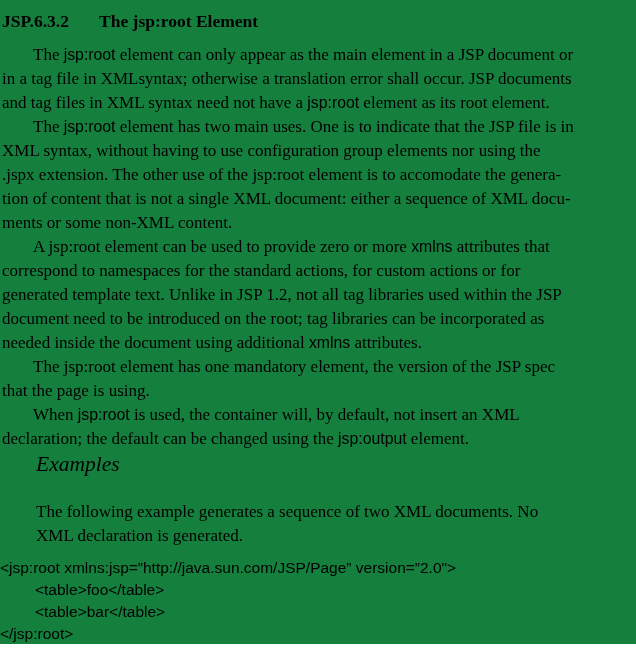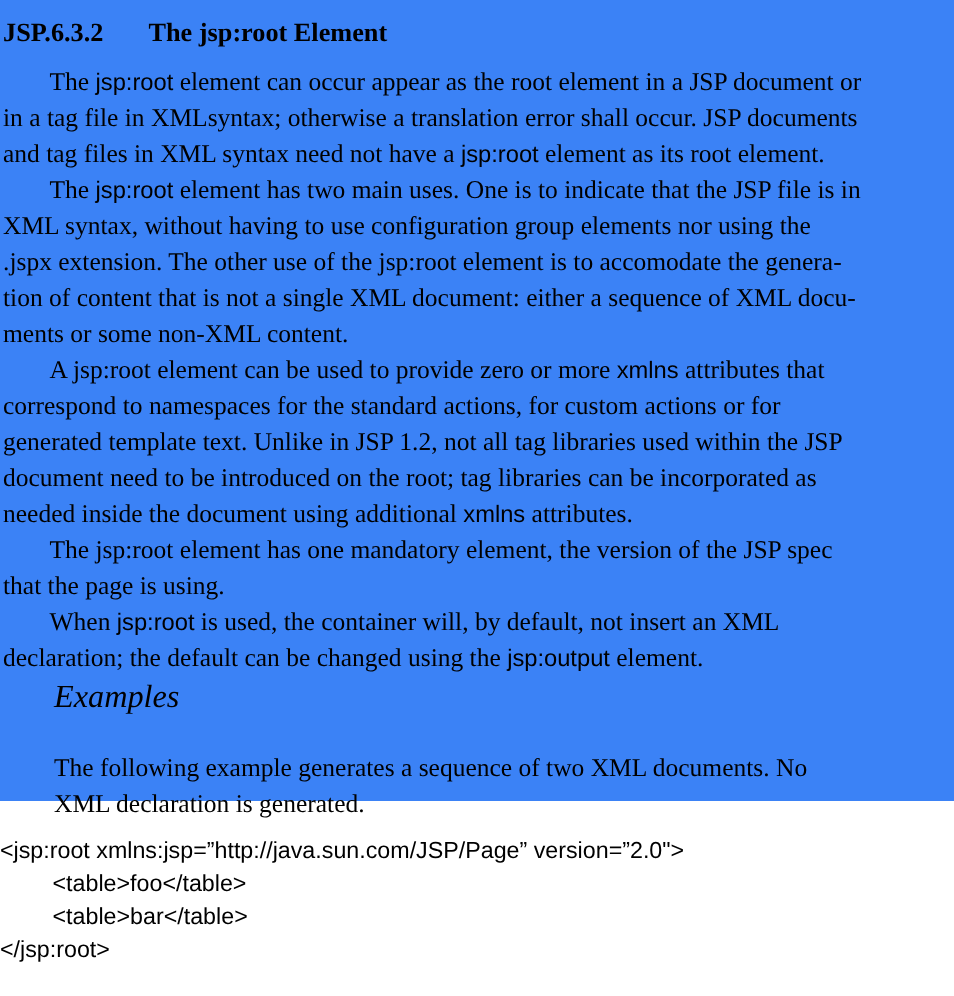--- a/index.html
+++ b/index.html
@@ -7,22 +7,22 @@
   body {
     width: 636px;
     height: 664px;
     overflow: hidden;
     color: #000000;
     font-family: "Liberation Serif", serif;
   }
   .page {
     position: relative;
     width: 636px;
-    height: 534px;
-    background: #3b82f6;
+    height: 644px;
+    background: #15803d;
   }
   .heading {
     padding-top: 11px;
     padding-left: 2px;
     font-weight: bold;
     font-size: 17.5px;
     line-height: 20px;
     white-space: nowrap;
   }
   .h-num { display: inline-block; width: 97px; }
@@ -64,21 +64,21 @@
 </head>
 <body>
 
 <div class="page">
 
   <div class="heading">
     <span class="h-num">JSP.6.3.2</span><span class="h-title">The jsp:root Element</span>
   </div>
 
   <div class="body-text">
-      <div class="line indent"><span class="seg-serif">The </span><span class="seg-sans">jsp:root</span><span class="seg-serif"> element can occur appear as the root element in a JSP document or</span></div>
+      <div class="line indent"><span class="seg-serif">The </span><span class="seg-sans">jsp:root</span><span class="seg-serif"> element can only appear as the main element in a JSP document or</span></div>
       <div class="line"><span class="seg-serif">in a tag file in XMLsyntax; otherwise a translation error shall occur. JSP documents</span></div>
       <div class="line"><span class="seg-serif">and tag files in XML syntax need not have a </span><span class="seg-sans">jsp:root</span><span class="seg-serif"> element as its root element.</span></div>
       <div class="line indent"><span class="seg-serif">The </span><span class="seg-sans">jsp:root</span><span class="seg-serif"> element has two main uses. One is to indicate that the JSP file is in</span></div>
       <div class="line"><span class="seg-serif">XML syntax, without having to use configuration group elements nor using the</span></div>
       <div class="line"><span class="seg-serif">.jspx extension. The other use of the jsp:root element is to accomodate the genera-</span></div>
       <div class="line"><span class="seg-serif">tion of content that is not a single XML document: either a sequence of XML docu-</span></div>
       <div class="line"><span class="seg-serif">ments or some non-XML content.</span></div>
       <div class="line indent"><span class="seg-serif">A jsp:root element can be used to provide zero or more </span><span class="seg-sans">xmlns</span><span class="seg-serif"> attributes that</span></div>
       <div class="line"><span class="seg-serif">correspond to namespaces for the standard actions, for custom actions or for</span></div>
       <div class="line"><span class="seg-serif">generated template text. Unlike in JSP 1.2, not all tag libraries used within the JSP</span></div>

